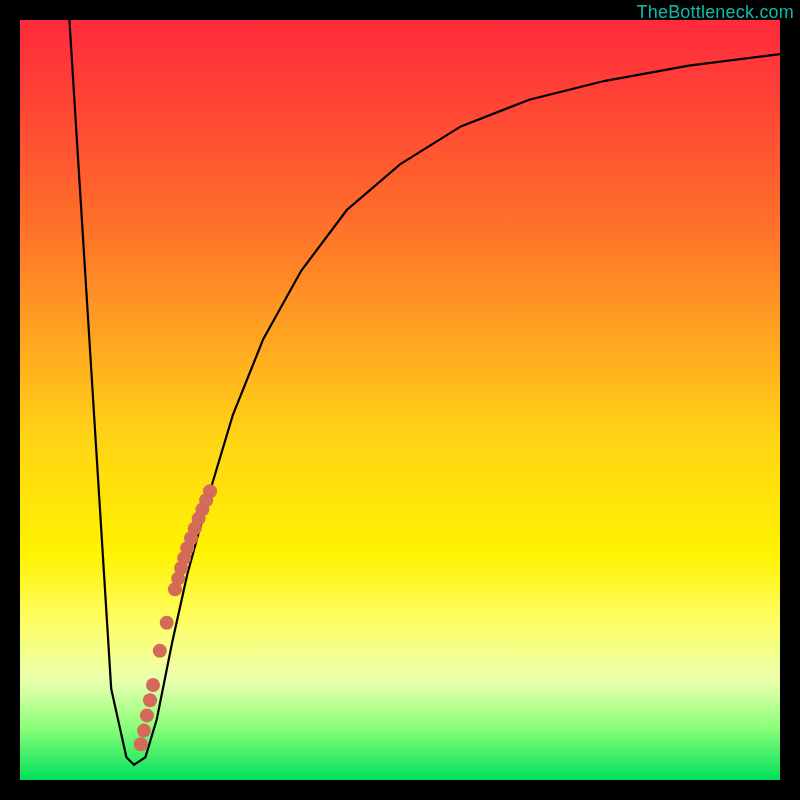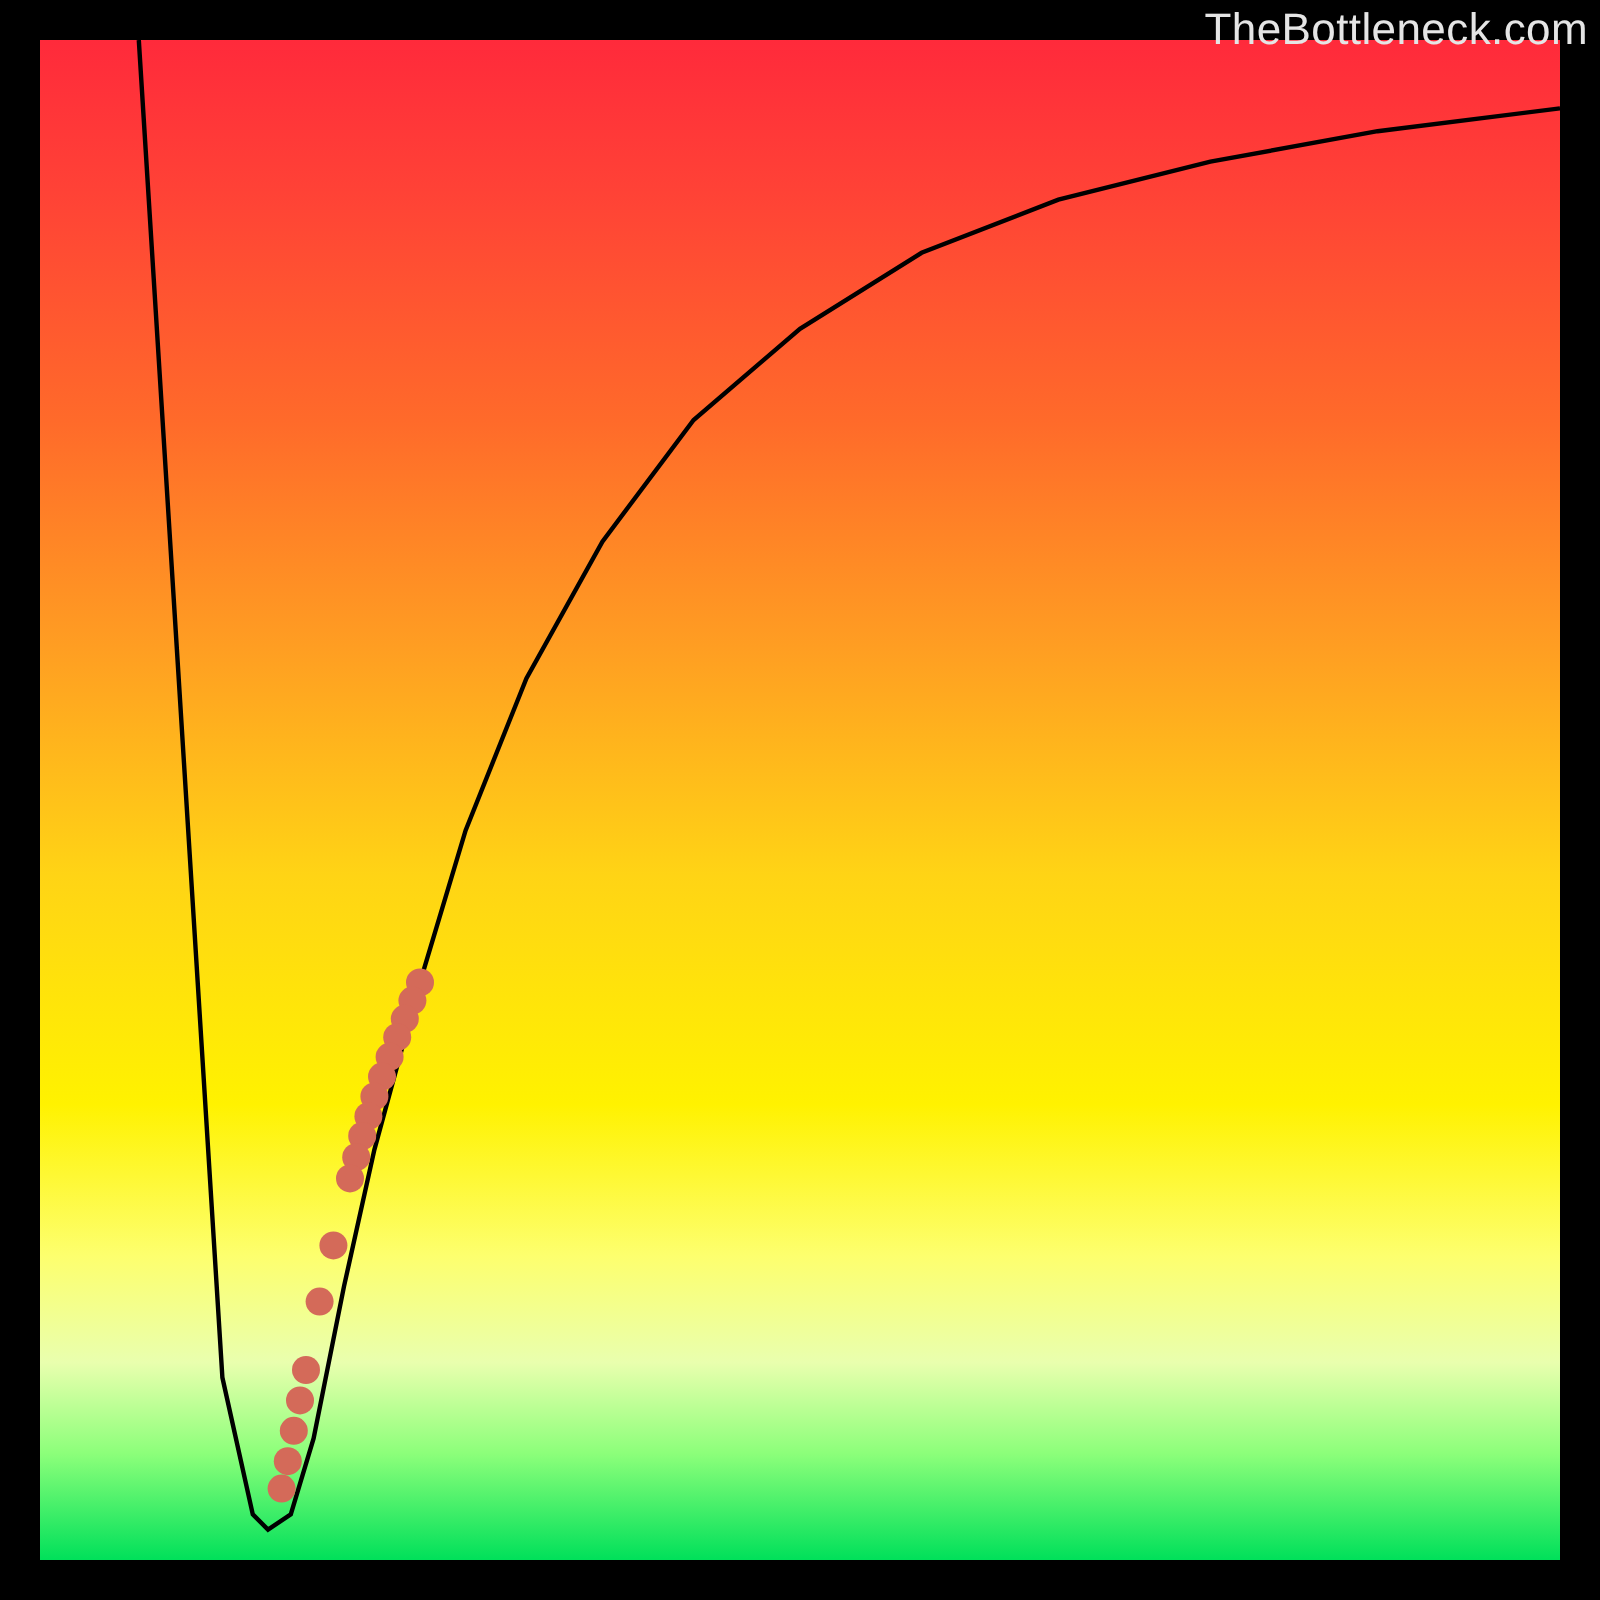--- a/index.html
+++ b/index.html
@@ -36,22 +36,22 @@
       #fdff6e 80%,
       #e9ffae 87%,
       #8cff7a 93%,
       #00e05a 100%
     );
   }
   .watermark {
     position: absolute;
     top: 2px;
     right: 6px;
-    color: #e5e5e5;
-    font-size: 22px;
+    color: #14b8a6;
+    font-size: 18px;
     font-weight: 500;
     letter-spacing: 0.2px;
     pointer-events: none;
   }
   svg.curve {
     position: absolute;
     left: 0;
     top: 0;
     width: 760px;
     height: 760px;

